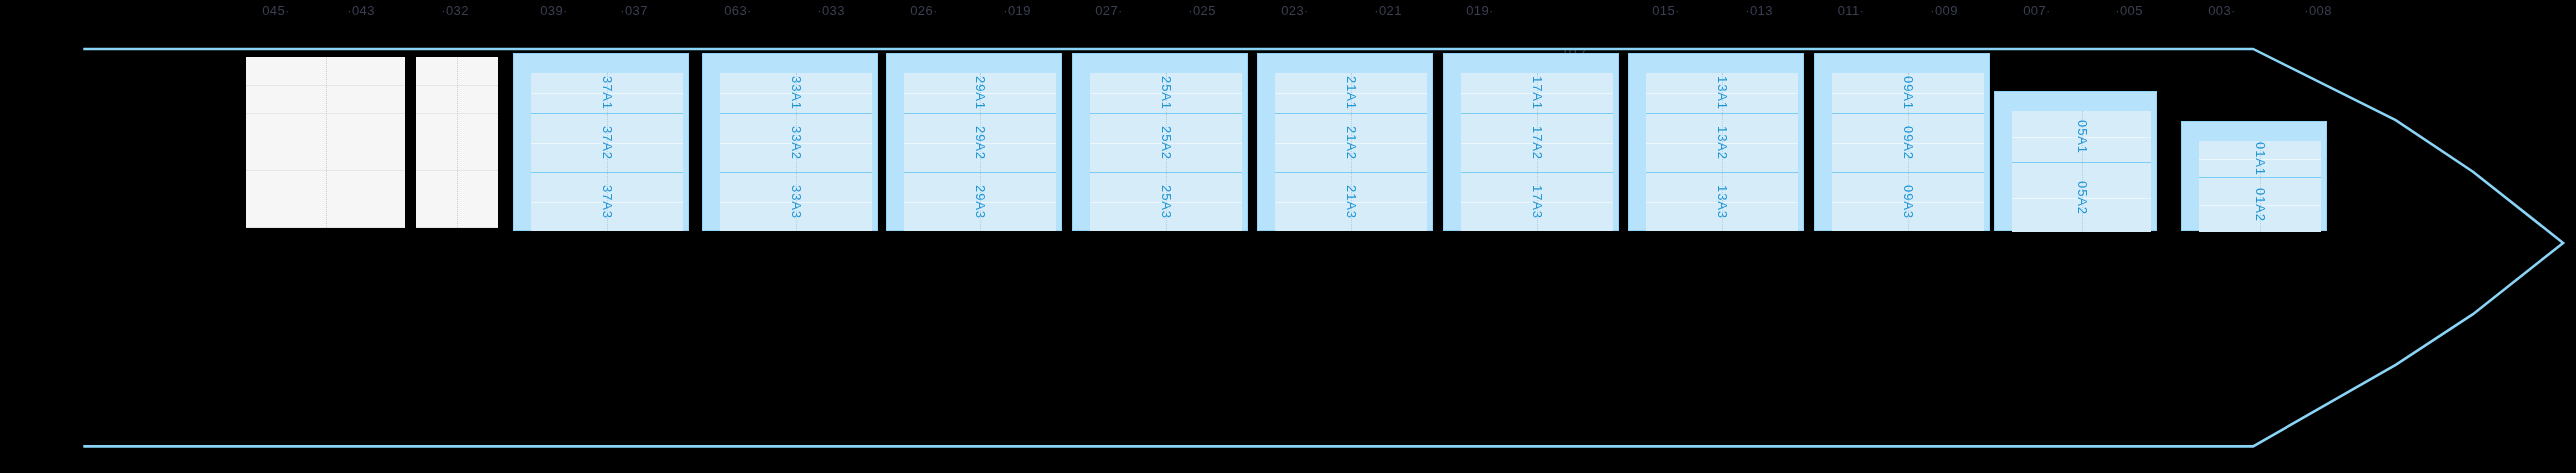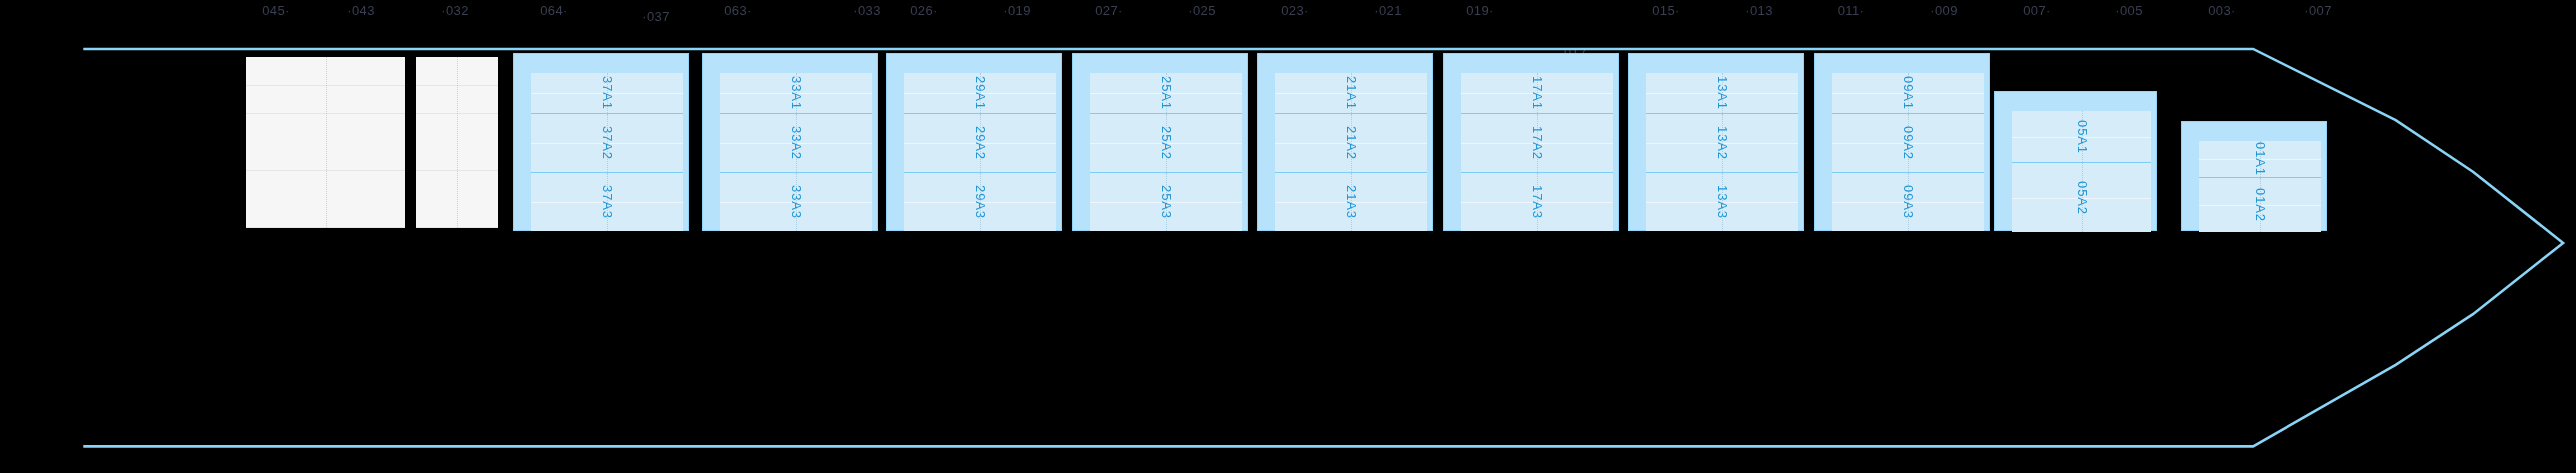--- a/index.html
+++ b/index.html
@@ -102,40 +102,40 @@
 </style>
 </head>
 <body>
 
 <div id="stage">
 
   <div id="ruler">
       <div class="ruler-label" style="left: 276px;">045·</div>
       <div class="ruler-label" style="left: 361px;">·043</div>
       <div class="ruler-label" style="left: 455px;">·032</div>
-      <div class="ruler-label" style="left: 554px;">064·</div>
-      <div class="ruler-label" style="left: 656px; margin-top: 6px;">·037</div>
+      <div class="ruler-label" style="left: 554px;">039·</div>
+      <div class="ruler-label" style="left: 634px;">·037</div>
       <div class="ruler-label" style="left: 738px;">063·</div>
-      <div class="ruler-label" style="left: 831px; margin-left: 36px;">·033</div>
+      <div class="ruler-label" style="left: 831px;">·033</div>
       <div class="ruler-label" style="left: 924px;">026·</div>
       <div class="ruler-label" style="left: 1017px;">·019</div>
       <div class="ruler-label" style="left: 1109px;">027·</div>
       <div class="ruler-label" style="left: 1202px;">·025</div>
       <div class="ruler-label" style="left: 1295px;">023·</div>
       <div class="ruler-label" style="left: 1388px;">·021</div>
       <div class="ruler-label" style="left: 1480px;">019·</div>
       <div class="ruler-label" style="left: 1573px; margin-top: 42px;">·017</div>
       <div class="ruler-label" style="left: 1666px;">015·</div>
       <div class="ruler-label" style="left: 1759px;">·013</div>
       <div class="ruler-label" style="left: 1851px;">011·</div>
       <div class="ruler-label" style="left: 1944px;">·009</div>
       <div class="ruler-label" style="left: 2037px;">007·</div>
       <div class="ruler-label" style="left: 2129px;">·005</div>
       <div class="ruler-label" style="left: 2222px;">003·</div>
-      <div class="ruler-label" style="left: 2318px;">·007</div>
+      <div class="ruler-label" style="left: 2318px;">·008</div>
     </div>
 
   <svg id="hull-svg" viewBox="0 0 3000 551" preserveAspectRatio="none">
     <polyline id="hull-path" fill="none" stroke="#8ad5f7" stroke-width="3" stroke-linejoin="miter" points="97,57 2624,57 2790,140 2880,200 2985,283 2880,366 2790,425 2624,520 97,520"></polyline>
   </svg>
 
   <div id="empty-bays-layer">
       <div class="bay bay-white" style="left: 246px; top: 57px; width: 159px; height: 171px;">
         <div class="wrow" style="top: 0px; height: 28.5px;"></div>
         <div class="wrow" style="top: 28.5px; height: 28.5px;"></div>

